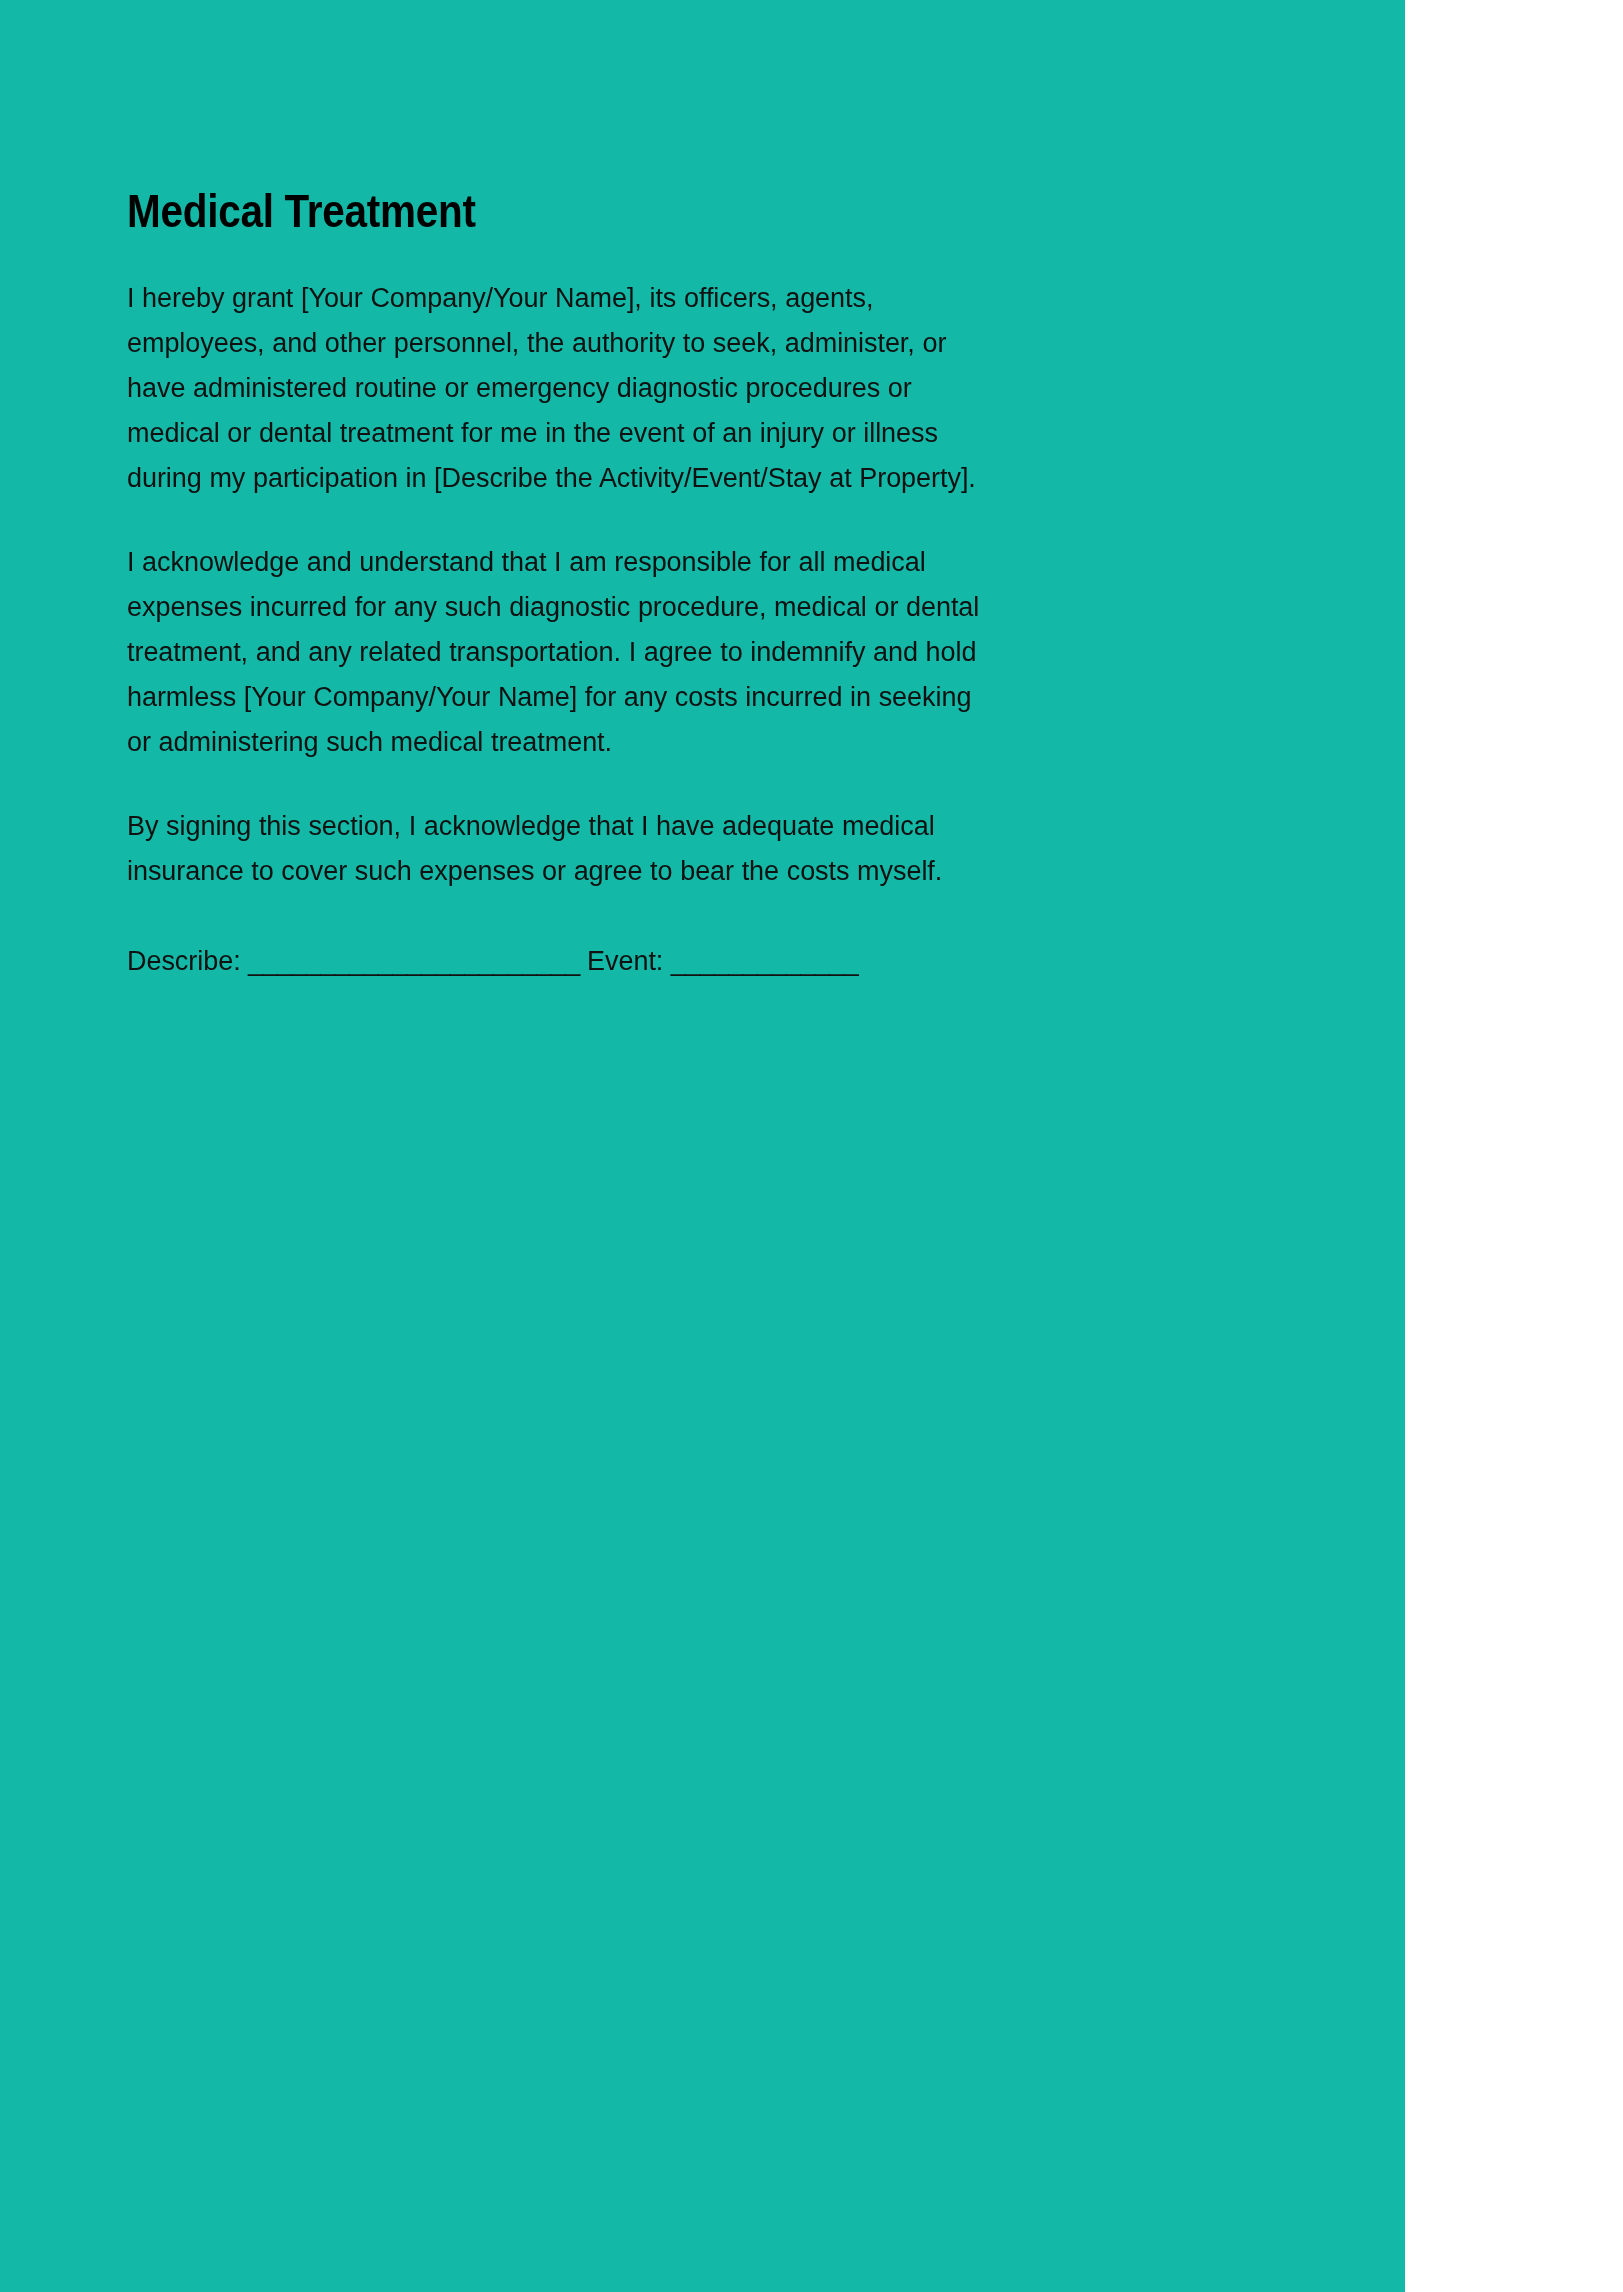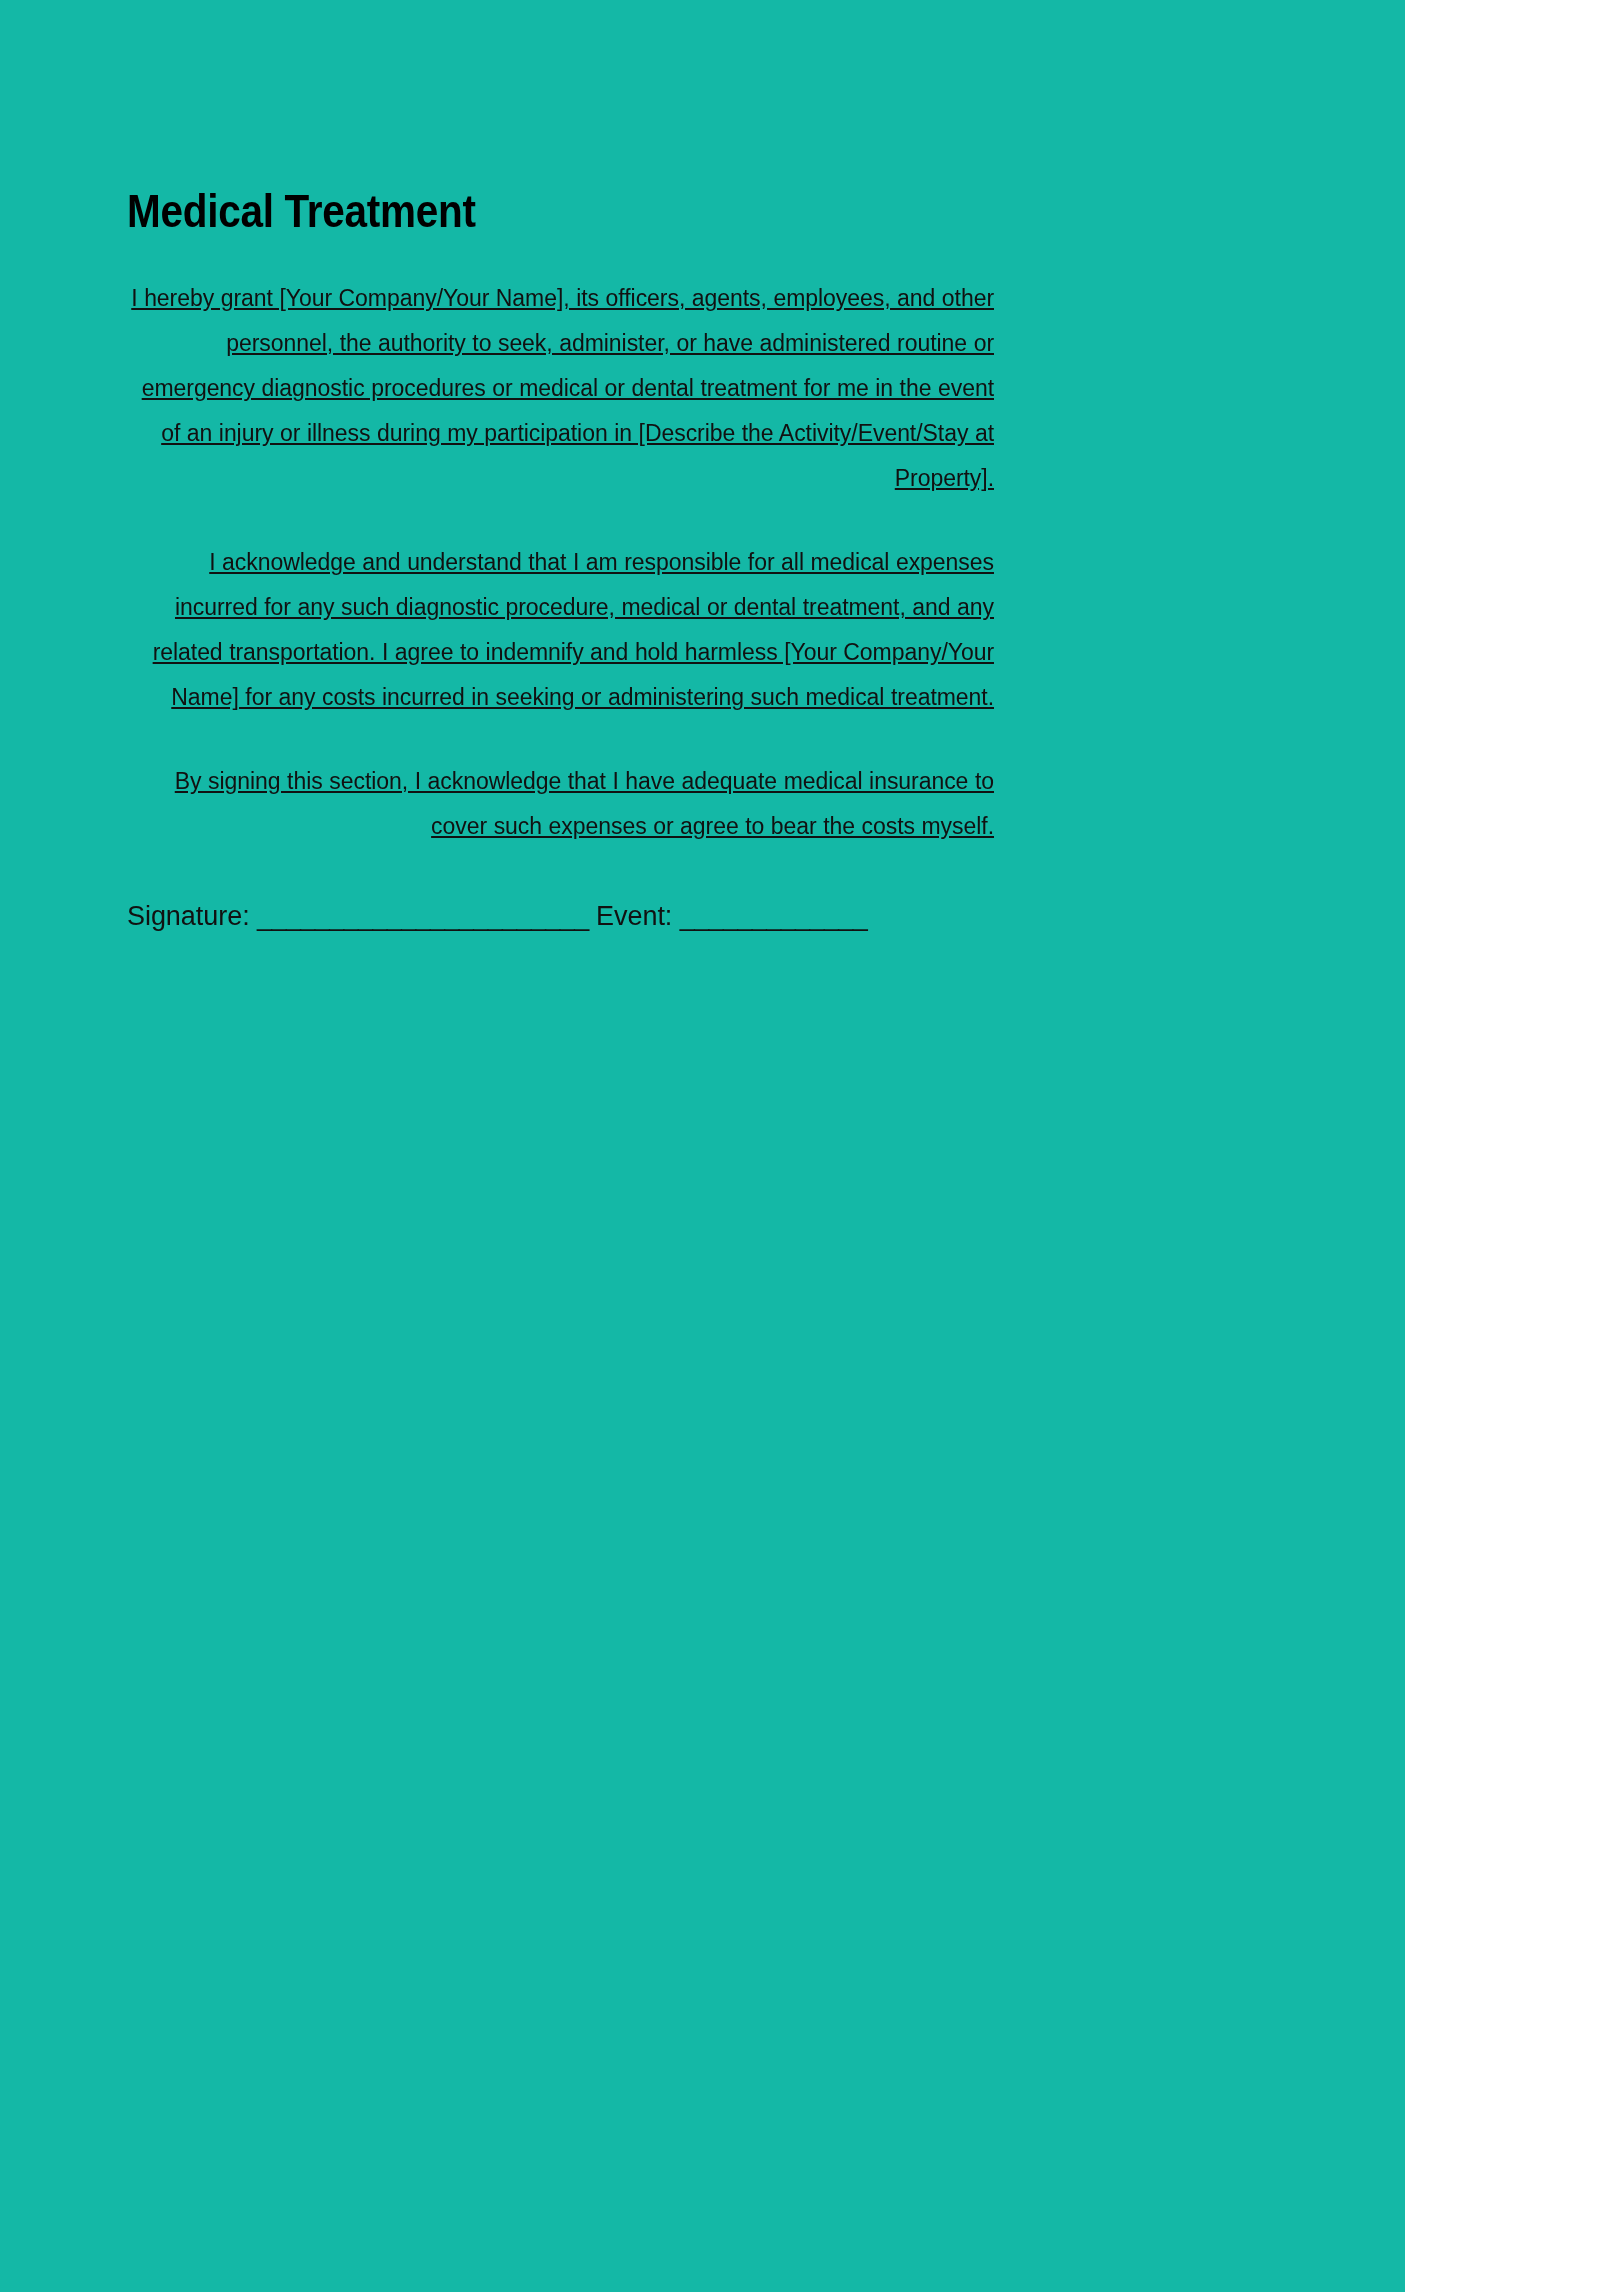--- a/index.html
+++ b/index.html
@@ -48,27 +48,26 @@
     position: absolute;
     top: 276px;
     left: 0;
     width: 867px;
   }
 
   .para {
     margin: 0 0 39px 0;
     font-family: "Liberation Sans", "DejaVu Sans", sans-serif;
     font-weight: 400;
-    font-size: 23px;
+    font-size: 27px;
     line-height: 45px;
     color: #111111;
-    text-align: right;
+    text-align: left;
     letter-spacing: -0.05px;
     word-spacing: 0.2px;
-    text-decoration: underline;
   }
 
   .para.last {
     margin-bottom: 45px;
   }
 
   .signature-line {
     margin: 0;
     font-family: "Liberation Sans", "DejaVu Sans", sans-serif;
     font-weight: 400;
@@ -94,19 +93,19 @@
     <h1 class="doc-title">Medical Treatment</h1>
 
     <div class="body-block">
 
       <p class="para">I hereby grant [Your Company/Your Name], its officers, agents, employees, and other personnel, the authority to seek, administer, or have administered routine or emergency diagnostic procedures or medical or dental treatment for me in the event of an injury or illness during my participation in [Describe the Activity/Event/Stay at Property].</p>
 
       <p class="para">I acknowledge and understand that I am responsible for all medical expenses incurred for any such diagnostic procedure, medical or dental treatment, and any related transportation. I agree to indemnify and hold harmless [Your Company/Your Name] for any costs incurred in seeking or administering such medical treatment.</p>
 
       <p class="para last">By signing this section, I acknowledge that I have adequate medical insurance to cover such expenses or agree to bear the costs myself.</p>
 
-      <p class="signature-line"><span>Signature: </span><span class="sig-rule">_______________________</span><span> </span><span>Event: </span><span class="date-rule">_____________</span></p>
+      <p class="signature-line"><span>Describe: </span><span class="sig-rule">_______________________</span><span> </span><span>Event: </span><span class="date-rule">_____________</span></p>
 
     </div>
   </div>
 
 </div>
 
 
 </body></html>

